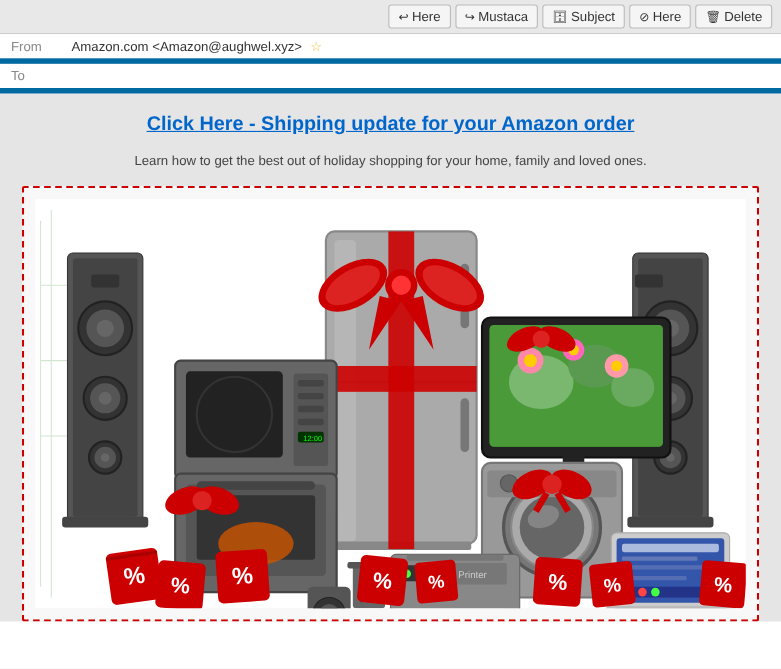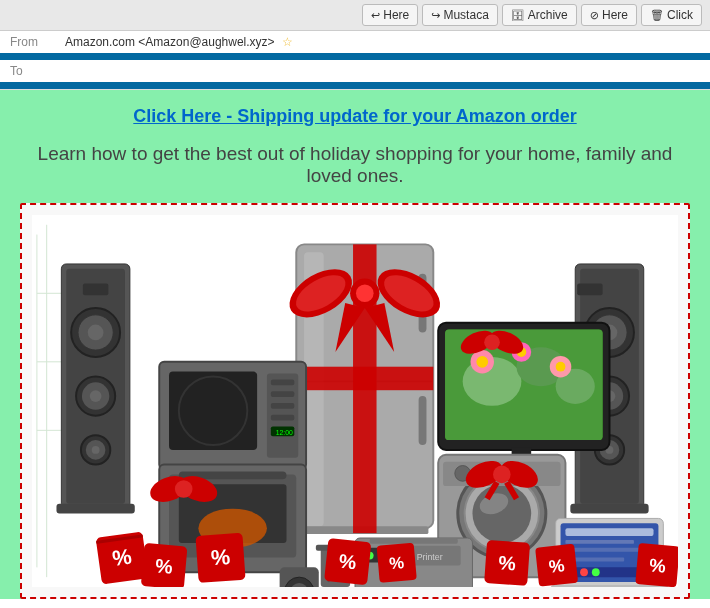--- a/index.html
+++ b/index.html
@@ -30,52 +30,52 @@
       color: #333;
     }
     .btn-icon { font-size: 11px; }
 
     
     .email-header { border-bottom: 1px solid #ddd; background: #fff; }
     .header-row {
       display: flex;
       align-items: center;
       padding: 4px 10px;
-      border-bottom: 7px solid #0369a1;
+      border-bottom: 5px solid #0369a1;
       font-size: 12px;
     }
     .header-label {
       color: #888;
       width: 55px;
       flex-shrink: 0;
     }
     .header-value { color: #333; flex: 1; }
     .timestamp { color: #888; font-size: 11px; margin-left: auto; }
 
     .subject-row { background: #f9f9f9; }
     .subject-text { font-weight: normal; font-size: 12px; color: #222; }
 
     .star { color: #f0c040; font-size: 12px; margin-left: 4px; }
 
     
-    .email-body { padding: 0; background: #86efac; }
+    .email-body { padding: 0; background: #e5e5e5; }
 
     .email-title-link {
       display: block;
       text-align: center;
       color: #0066cc;
       text-decoration: underline;
       font-size: 18px;
       font-weight: bold;
       padding: 16px 10px 10px;
     }
 
     .subtitle-text {
       text-align: center;
-      font-size: 19px;
+      font-size: 12px;
       color: #444;
       padding: 6px 20px;
       margin-bottom: 10px;
     }
 
     
     .promo-container {
       margin: 0 20px 20px;
       border: 2px dashed #cc0000;
       border-radius: 2px;
@@ -101,29 +101,29 @@
     <button class="toolbar-btn">
       <span class="btn-icon">↩</span>
       <span>Here</span>
     </button>
     <button class="toolbar-btn">
       <span class="btn-icon">↪</span>
       <span>Mustaca</span>
     </button>
     <button class="toolbar-btn">
       <span class="btn-icon">🗄</span>
-      <span>Archive</span>
+      <span>Subject</span>
     </button>
     <button class="toolbar-btn">
       <span class="btn-icon">⊘</span>
       <span>Here</span>
     </button>
     <button class="toolbar-btn">
       <span class="btn-icon">🗑</span>
-      <span>Click</span>
+      <span>Delete</span>
     </button>
   </div>
 
   <div class="email-header">
     <div class="header-row">
       <span class="header-label">From</span>
       <span class="header-value">
         <span>Amazon.com &lt;Amazon@aughwel.xyz&gt;</span>
         <span class="star">☆</span>
       </span>

